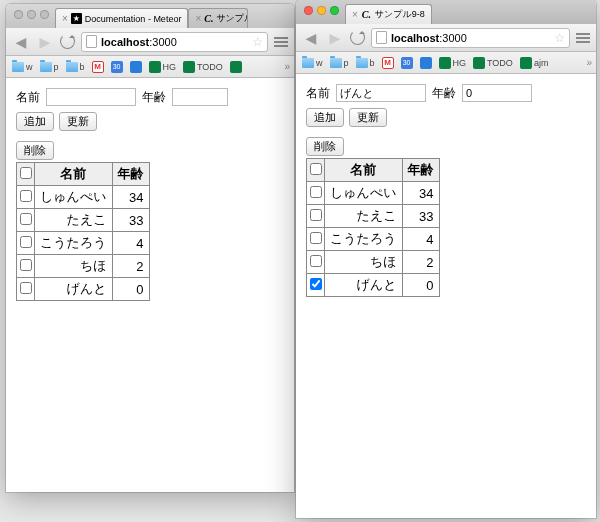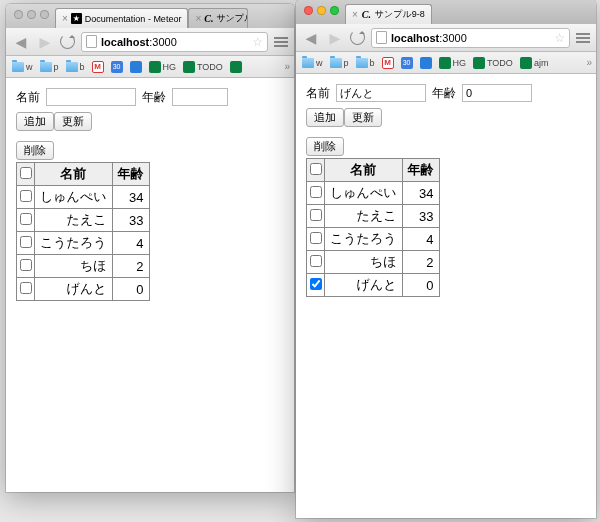--- a/index.html
+++ b/index.html
@@ -84,21 +84,21 @@
     .bi-green{background:#0a8043;}
     .chev{ color:#888; font-size:10px; margin-left:auto;}
 
     
     .page { flex:1; background:#fff; padding:10px; overflow:auto;}
     .form-row{ display:flex; align-items:center; gap:6px; margin-bottom:6px;}
     .lbl{ font-size:12px;}
     .txt{ border:1px solid #bbb; height:18px; padding:0 3px; font-size:11px; width:90px; background:#fff;}
     .num{ border:1px solid #bbb; height:18px; width:70px; padding:0 3px; font-size:11px;}
     .btn{ background:linear-gradient(#fff,#e8e8e8); border:1px solid #aaa; border-radius:3px; padding:1px 7px; font-size:11px; cursor:pointer;}
-    .btn-row{ display:flex; margin-bottom:10px;}
+    .btn-row{ display:flex; gap:5px; margin-bottom:10px;}
     .del-row{ margin-bottom:2px;}
     table{ border-collapse:collapse;}
     th,td{ border:1px solid #888; padding:2px 5px; font-size:13px; text-align:right;}
     th{ background:#eee; font-weight:bold; text-align:center;}
     th.chk,td.chk{ width:18px; text-align:center; padding:2px;}
     input[type=checkbox]{ width:12px; height:12px; cursor:pointer;}
   </style>
 </head>
 <body>
 

